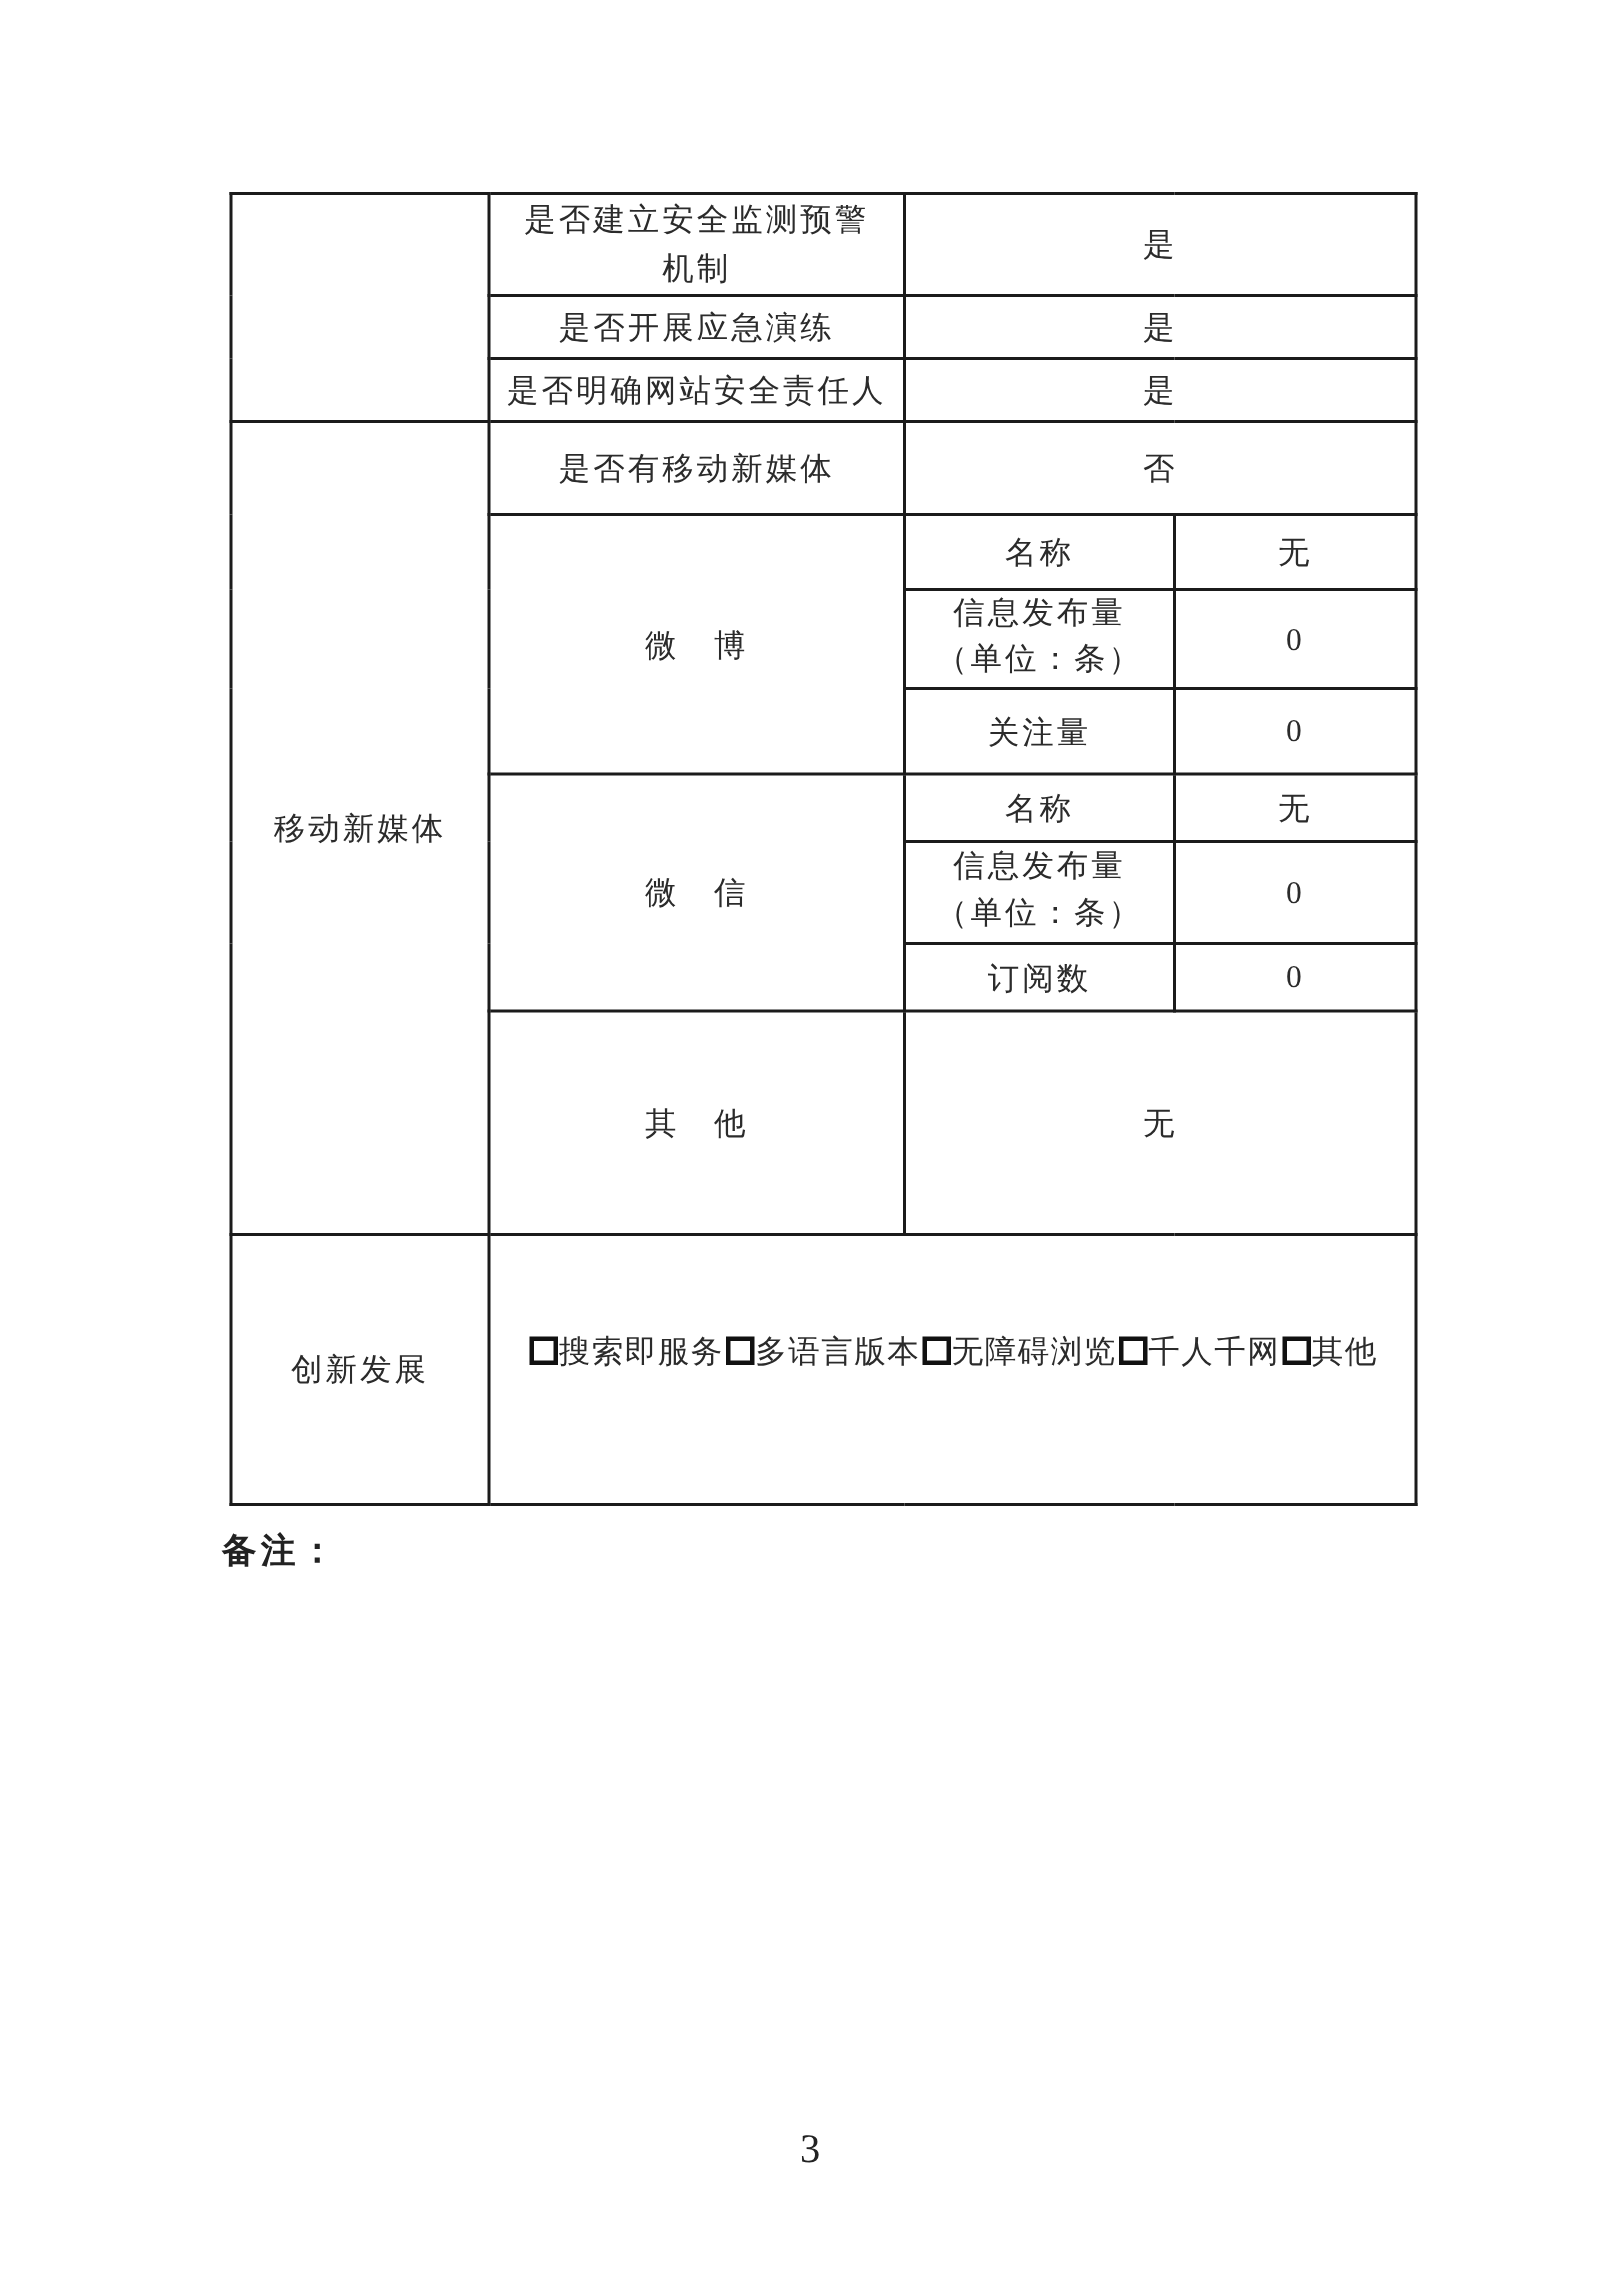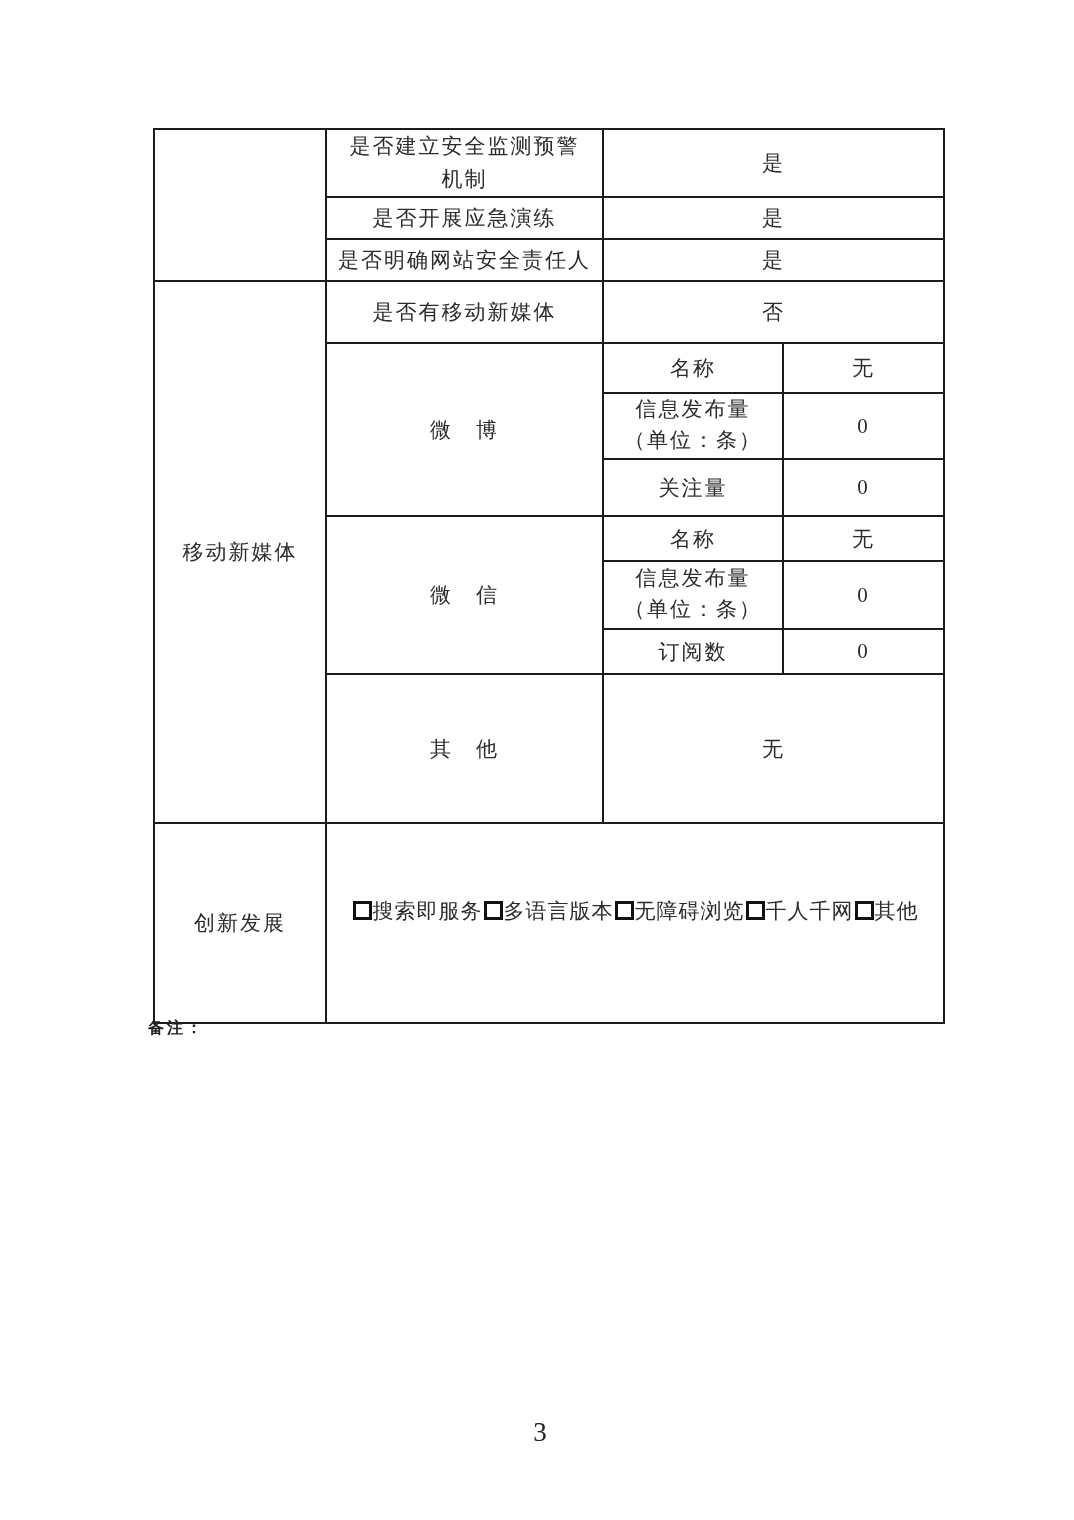--- a/index.html
+++ b/index.html
@@ -31,41 +31,41 @@
   .r2{height:42px;}
   .r3{height:42px;margin-top:28px;}
   .r4{height:62px;}
   .r5{height:50px;}
   .r6{height:66px;}
   .r7{height:57px;}
   .r8{height:45px;}
   .r9{height:68px;}
   .r10{height:45px;}
   .r11{height:149px;}
-  .r12{height:200px;padding-left:13px;}
+  .r12{height:180px;padding-left:13px;}
   .twoline div{line-height:33px;}
   .twoline-sm div{line-height:31px;font-family:Liberation Mono, monospace;}
   .nowrap{white-space:nowrap;}
   .innov-cell{padding:0 6px;margin-top:36px;}
   .innov-line{
     position:relative;top:-12px;
     letter-spacing:1px;
     white-space:nowrap;
   }
   .cb{
     display:inline-block;
     width:13px;height:13px;
     border:3px solid #111111;
     background:#ffffff;
     vertical-align:-2px;
     margin:0 1px;
   }
   .notes{
     position:absolute;left:148px;top:1018px;
-    font-size:16px;font-weight:bold;
+    font-size:23px;font-weight:bold;
     letter-spacing:3px;
     color:#222222;
   }
   .pagenum{
     position:absolute;left:540px;top:1417px;
     transform:translateX(-50%);
     font-size:27px;
     color:#222222;
   }
 </style>

